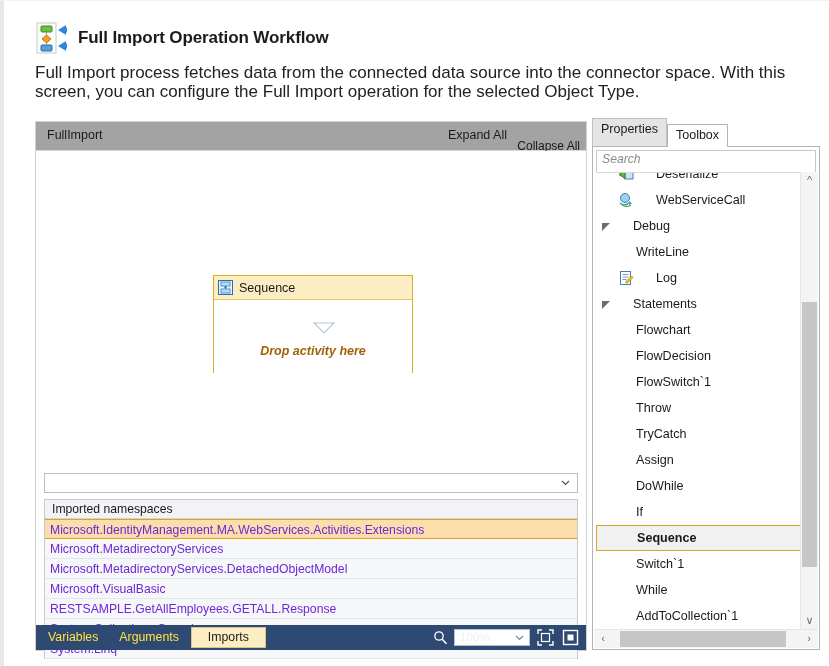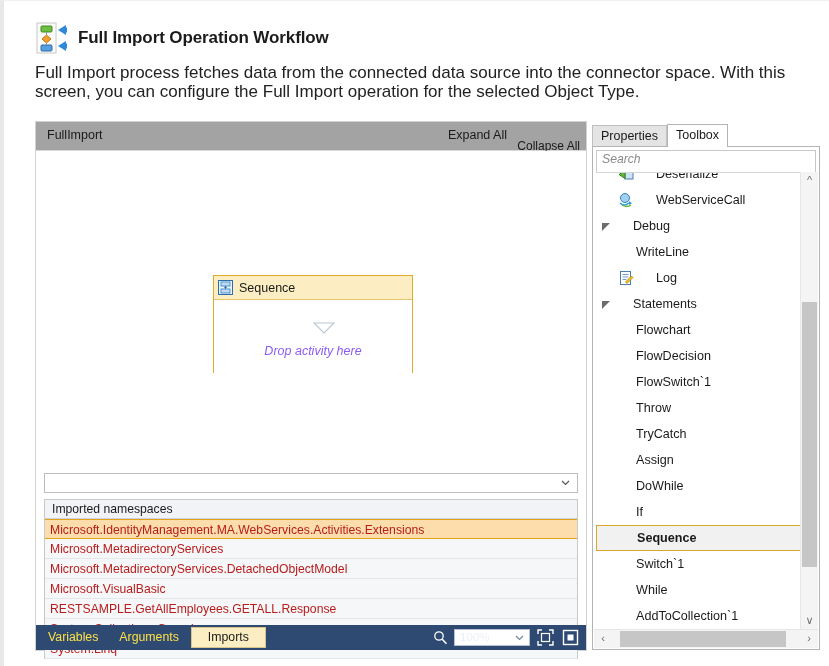--- a/index.html
+++ b/index.html
@@ -152,21 +152,22 @@
     height: 0;
   }
   .drop-text {
     position: absolute;
     left: 0;
     right: 0;
     top: 44px;
     text-align: center;
     font-style: italic;
     font-size: 12.5px;
-    color: #8b5cf6;
+    color: #a16207;
+    font-weight: bold;
   }
 
   
   .ns-combo {
     position: absolute;
     left: 8px;
     top: 322px;
     width: 534px;
     height: 20px;
     box-sizing: border-box;
@@ -200,21 +201,21 @@
     color: #1a1a1a;
     background: #f1f3f6;
     border-bottom: 1px solid #cfd4da;
     box-sizing: border-box;
   }
   .ns-row {
     height: 20px;
     line-height: 20px;
     padding-left: 5px;
     font-size: 12.2px;
-    color: #b91c1c;
+    color: #6d28d9;
     border-bottom: 1px solid #e3e6ea;
     background: #f6f7f9;
     box-sizing: border-box;
     white-space: nowrap;
     overflow: hidden;
   }
   .ns-row.selected {
     background: #fcddab;
     border-top: 1px solid #e3a21c;
     border-bottom: 1px solid #e3a21c;
@@ -298,21 +299,21 @@
     height: 526px;
   }
   .tabs {
     position: relative;
     height: 22px;
     display: flex;
     align-items: flex-end;
   }
   .tab {
     font-size: 12.5px;
-    padding: 3px 8px 3px 8px;
+    padding: 3px 8px 10px 8px;
     box-sizing: border-box;
     background: #e4e4e4;
     border: 1px solid #c0c0c0;
     border-bottom: none;
     color: #1a1a1a;
     cursor: pointer;
     line-height: 15px;
   }
   .tab.active {
     background: #ffffff;

